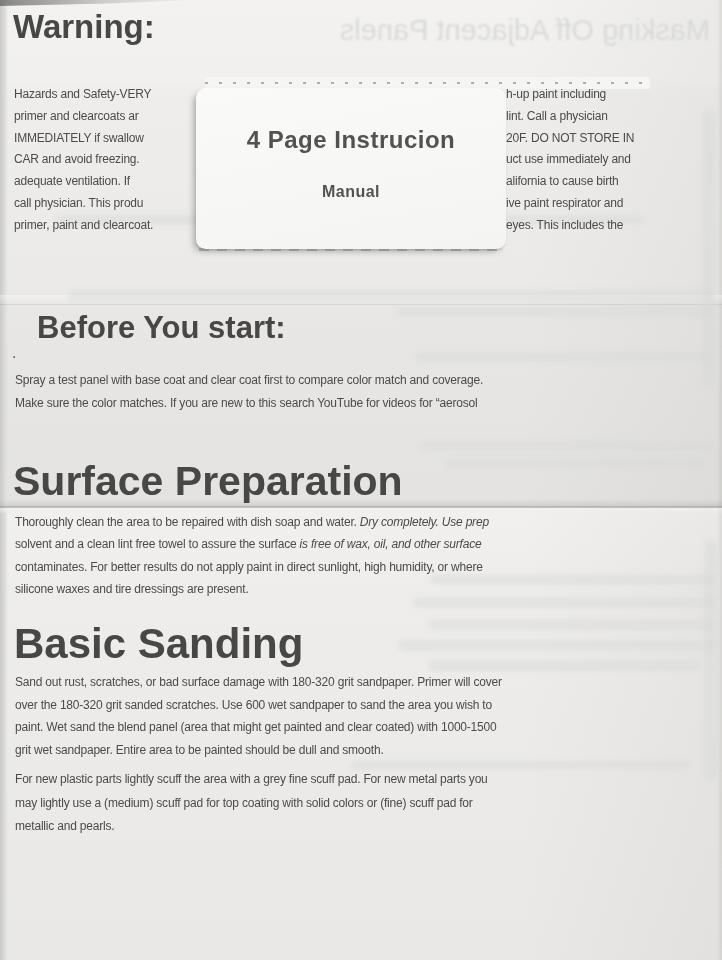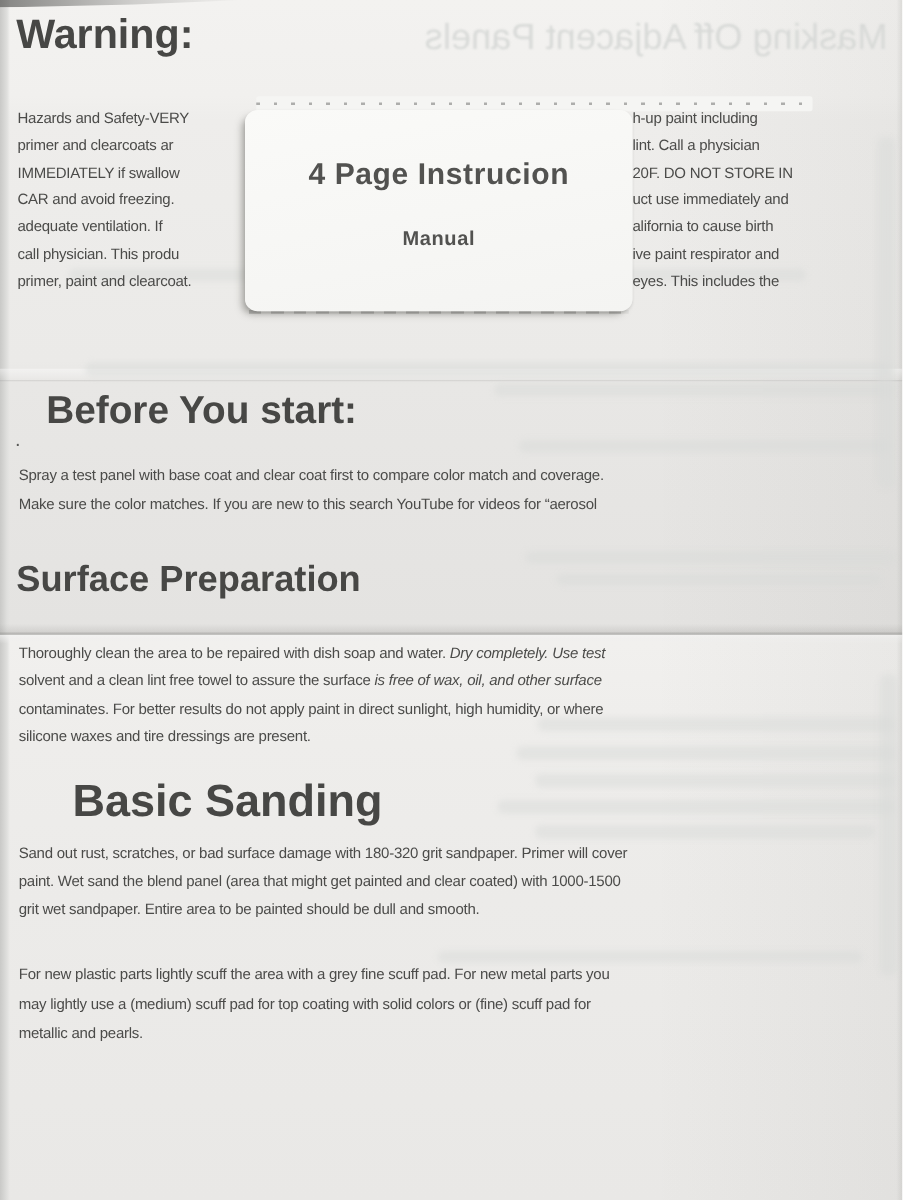--- a/index.html
+++ b/index.html
@@ -39,22 +39,22 @@
     position:absolute;left:308px;top:14px;width:402px;z-index:1;
     font-size:29px;color:#d6d8d6;transform:scaleX(-1);
     filter:blur(1px);opacity:.9;white-space:nowrap;}
   .bleed{position:absolute;z-index:1;background:#d8dad8;opacity:.5;
     filter:blur(2.5px);border-radius:5px;}
   
   .h{position:absolute;z-index:3;color:#474745;font-weight:700;
     margin:0;white-space:nowrap;letter-spacing:0;}
   .h-warning{left:13px;top:8px;font-size:33px;}
   .h-before{left:13px;top:310px;font-size:31px;margin-left:24px;}
-  .h-surface{left:13px;top:448px;font-size:29px;}
-  .h-sanding{left:14px;top:620px;font-size:36px;margin-left:44px;}
+  .h-surface{left:13px;top:458px;font-size:41px;}
+  .h-sanding{left:14px;top:620px;font-size:42px;}
   .stray-dot{position:absolute;left:12px;top:344px;z-index:3;
     font-size:16px;color:#5a5a58;}
   
   .body{position:absolute;z-index:3;font-size:12px;color:#4b4b49;
     letter-spacing:-0.2px;}
   .body .tline{white-space:nowrap;}
   .it{font-style:italic;}
   .warn-left{left:14px;top:84px;line-height:21.8px;}
   .warn-right{left:506px;top:84px;line-height:21.8px;}
   .p-before{left:15px;top:369px;line-height:23.2px;}
@@ -140,29 +140,30 @@
 
   <h1 class="h h-before">Before You start:</h1>
   <div class="stray-dot">.</div>
   <div class="body p-before">
       <div class="tline">Spray a test panel with base coat and clear coat first to compare color match and coverage.</div>
       <div class="tline">Make sure the color matches.  If you are new to this search YouTube for videos for “aerosol</div>
     </div>
 
   <h1 class="h h-surface">Surface Preparation</h1>
   <div class="body p-surface">
-      <div class="tline"><span>Thoroughly clean the area to be repaired with dish soap and water.  </span><span class="it">Dry completely. Use test</span></div>
+      <div class="tline"><span>Thoroughly clean the area to be repaired with dish soap and water.  </span><span class="it">Dry completely. Use prep</span></div>
       <div class="tline"><span>solvent and a clean lint free towel to assure the surface </span><span class="it">is free of wax, oil, and other surface</span></div>
       <div class="tline">contaminates. For better results do not apply paint in direct sunlight, high humidity, or where</div>
       <div class="tline">silicone waxes and tire dressings are present.</div>
     </div>
 
   <h1 class="h h-sanding">Basic Sanding</h1>
   <div class="body p-sand">
       <div class="tline">Sand out rust, scratches, or bad surface damage with 180-320 grit sandpaper. Primer will cover</div>
+      <div class="tline">over the 180-320 grit sanded scratches. Use 600 wet sandpaper to sand the area you wish to</div>
       <div class="tline">paint. Wet sand the blend panel (area that might get painted and clear coated) with 1000-1500</div>
       <div class="tline">grit wet sandpaper. Entire area to be painted should be dull and smooth.</div>
     </div>
   <div class="body p-scuff">
       <div class="tline">For new plastic parts lightly scuff the area with a grey fine scuff pad. For new metal parts you</div>
       <div class="tline">may lightly use a (medium) scuff pad for top coating with solid colors or (fine) scuff pad for</div>
       <div class="tline">metallic and pearls.</div>
     </div>
 
 </div>

